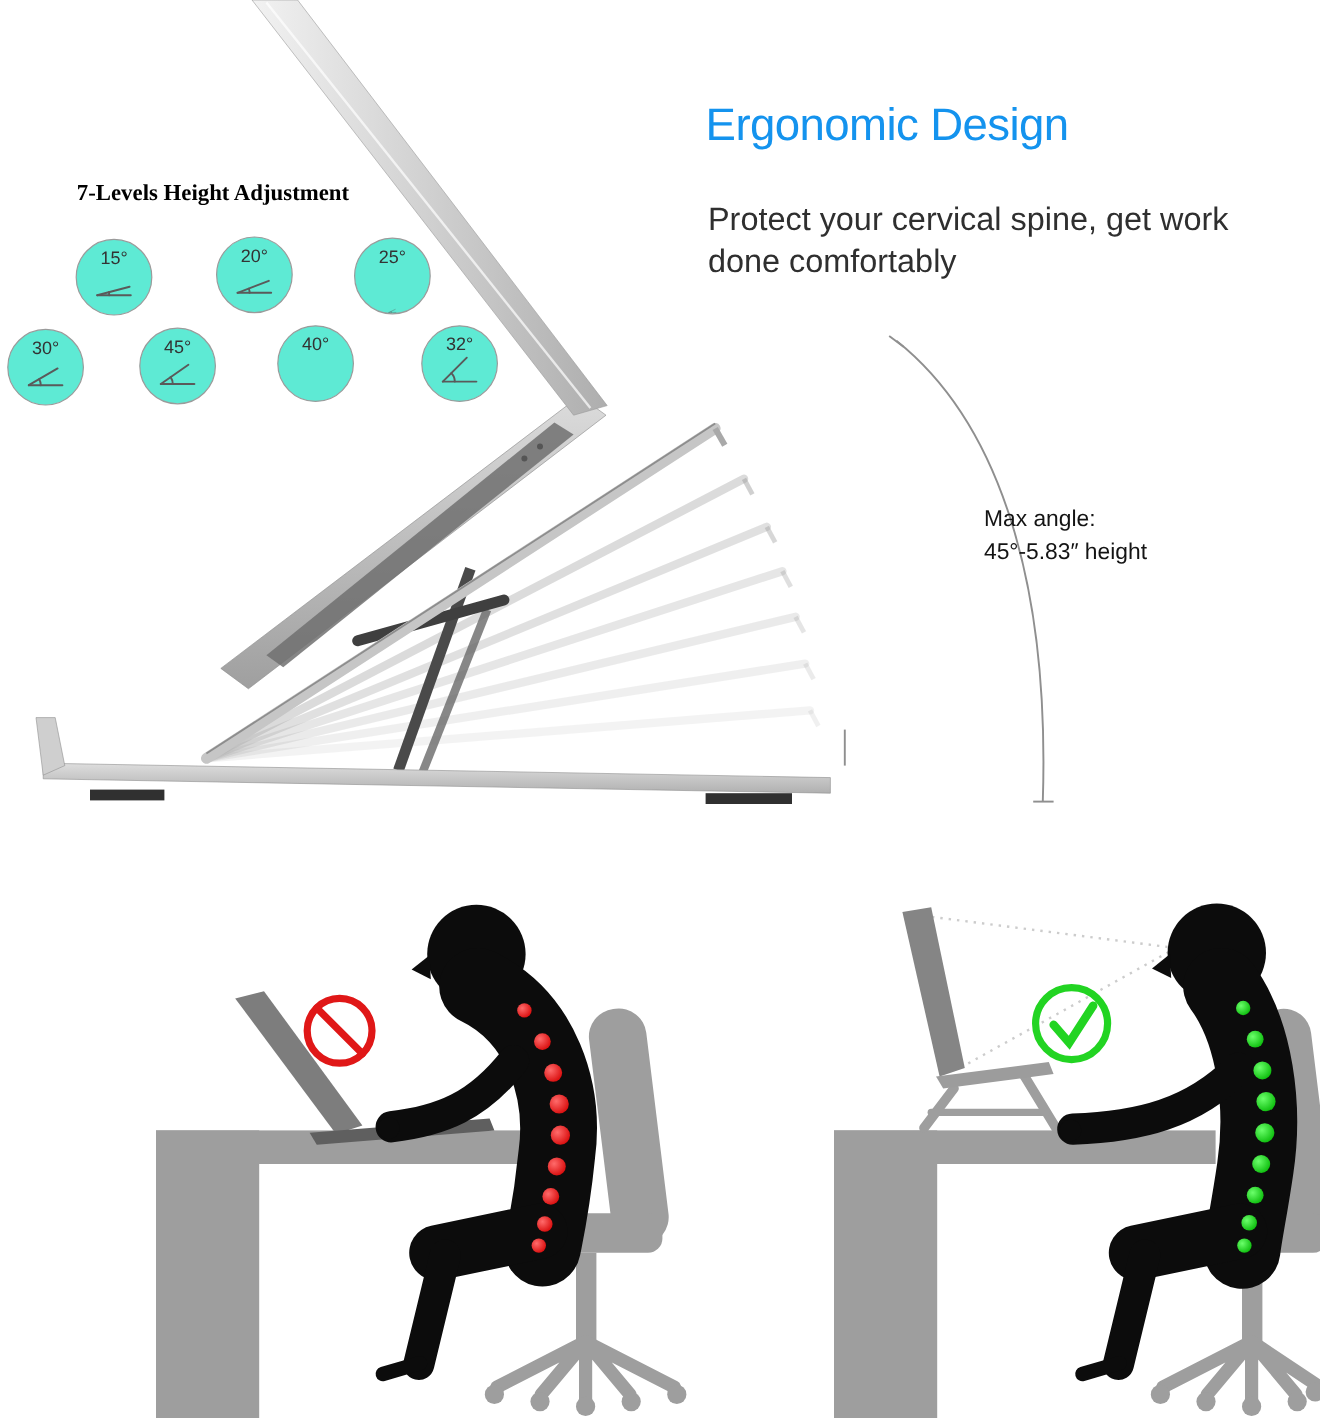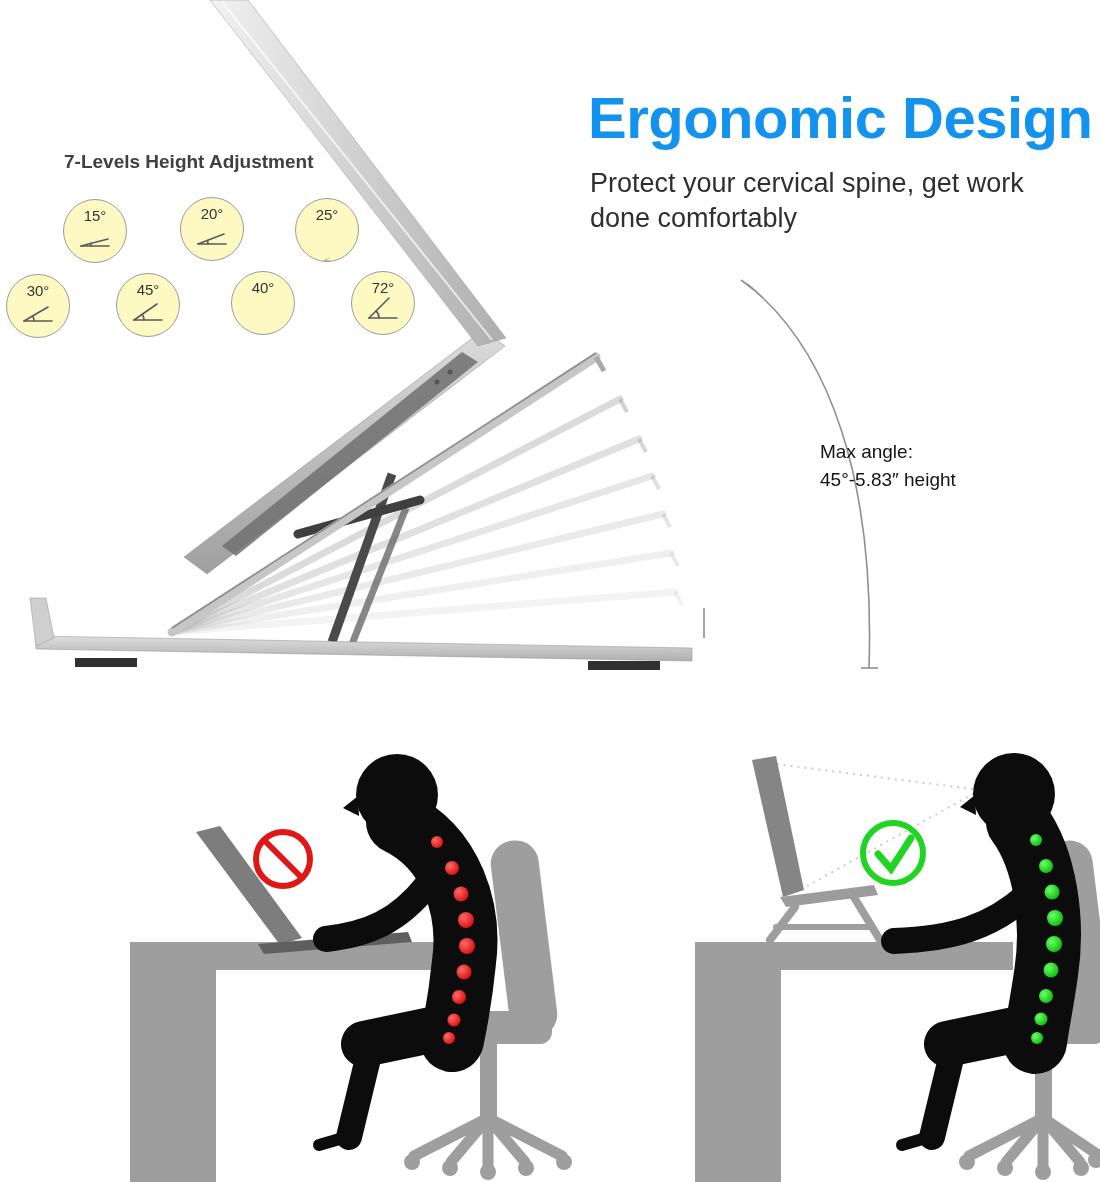--- a/index.html
+++ b/index.html
@@ -11,32 +11,32 @@
     --metal-silver:#c6c6c6;
     --text-dark:#2f2f2f;
   }
   *{margin:0;padding:0;box-sizing:border-box;}
   body{background:#ffffff;font-family:"Liberation Sans", sans-serif;}
   .page{position:relative;width:1100px;height:1182px;background:#ffffff;overflow:hidden;margin:0 auto;}
 
   .stand-art{position:absolute;left:0;top:0;}
   .scenes-art{position:absolute;left:0;top:712px;}
 
-  .title{position:absolute;left:588px;top:84px;font-size:58px;font-weight:bold;
+  .title{position:absolute;left:588px;top:84px;font-size:38px;font-weight:normal;
          color:var(--accent-blue);letter-spacing:-0.5px;}
   .subtitle{position:absolute;left:590px;top:166px;width:470px;font-size:27px;
             color:var(--text-dark);line-height:1.3;}
-  .heading7{position:absolute;left:64px;top:151px;font-size:19px;font-weight:bold;color:#404040;}
+  .heading7{position:absolute;left:64px;top:151px;font-size:19px;font-weight:bold;color:#000000;font-family:Liberation Serif, serif;}
 
   .anno{position:absolute;font-size:19px;color:#141414;line-height:1.45;}
-  .anno.max{left:820px;top:438px;}
+  .anno.max{left:820px;top:419px;}
   .anno.min{left:700px;top:621px;}
 
   .badge{position:absolute;width:64px;height:64px;border:1.5px solid #9b9b9b;border-radius:50%;
-         background:#fef9c3;display:flex;flex-direction:column;align-items:center;}
+         background:#5eead4;display:flex;flex-direction:column;align-items:center;}
   .badge-label{font-size:15px;color:#333;margin-top:7px;}
   .badge svg{margin-top:1px;}
   .b1{left:63px;top:199px;} .b2{left:180px;top:197px;} .b3{left:295px;top:198px;gap:32px;}
   .b4{left:6px;top:274px;}  .b5{left:116px;top:273px;} .b6{left:231px;top:271px;gap:39px;} .b7{left:351px;top:271px;}
   .wedge line,.wedge path{stroke:#5a5a5a;stroke-width:1.6;fill:none;stroke-linecap:round;}
 
   .furn{fill:var(--furniture-gray);}
   .furnS{stroke:var(--furniture-gray);fill:none;stroke-linecap:round;}
   .silh{fill:var(--silhouette-black);}
   .silhS{stroke:var(--silhouette-black);fill:none;stroke-linecap:round;}
@@ -168,21 +168,21 @@
   </div>
   <div class="badge b6">
     <span class="badge-label">40°</span>
     <svg class="wedge" width="34" height="24" viewBox="0 0 34 24">
       <line x1="3" y1="21" x2="31" y2="21"></line>
         <line x1="3" y1="21" x2="24" y2="3"></line>
         <path d="M10.7,14.6 A10,10 0 0 1 13,21"></path>
     </svg>
   </div>
   <div class="badge b7">
-    <span class="badge-label">72°</span>
+    <span class="badge-label">32°</span>
     <svg class="wedge" width="34" height="24" viewBox="0 0 34 24">
       <line x1="3" y1="21" x2="31" y2="21"></line>
         <line x1="3" y1="21" x2="23" y2="1"></line>
         <path d="M10.1,13.9 A10,10 0 0 1 13,21"></path>
     </svg>
   </div>
 
   <svg class="scenes-art" width="1100" height="470" viewBox="0 0 1100 470">
     <defs>
       <radialGradient id="redDot" cx="0.35" cy="0.35" r="0.8">

